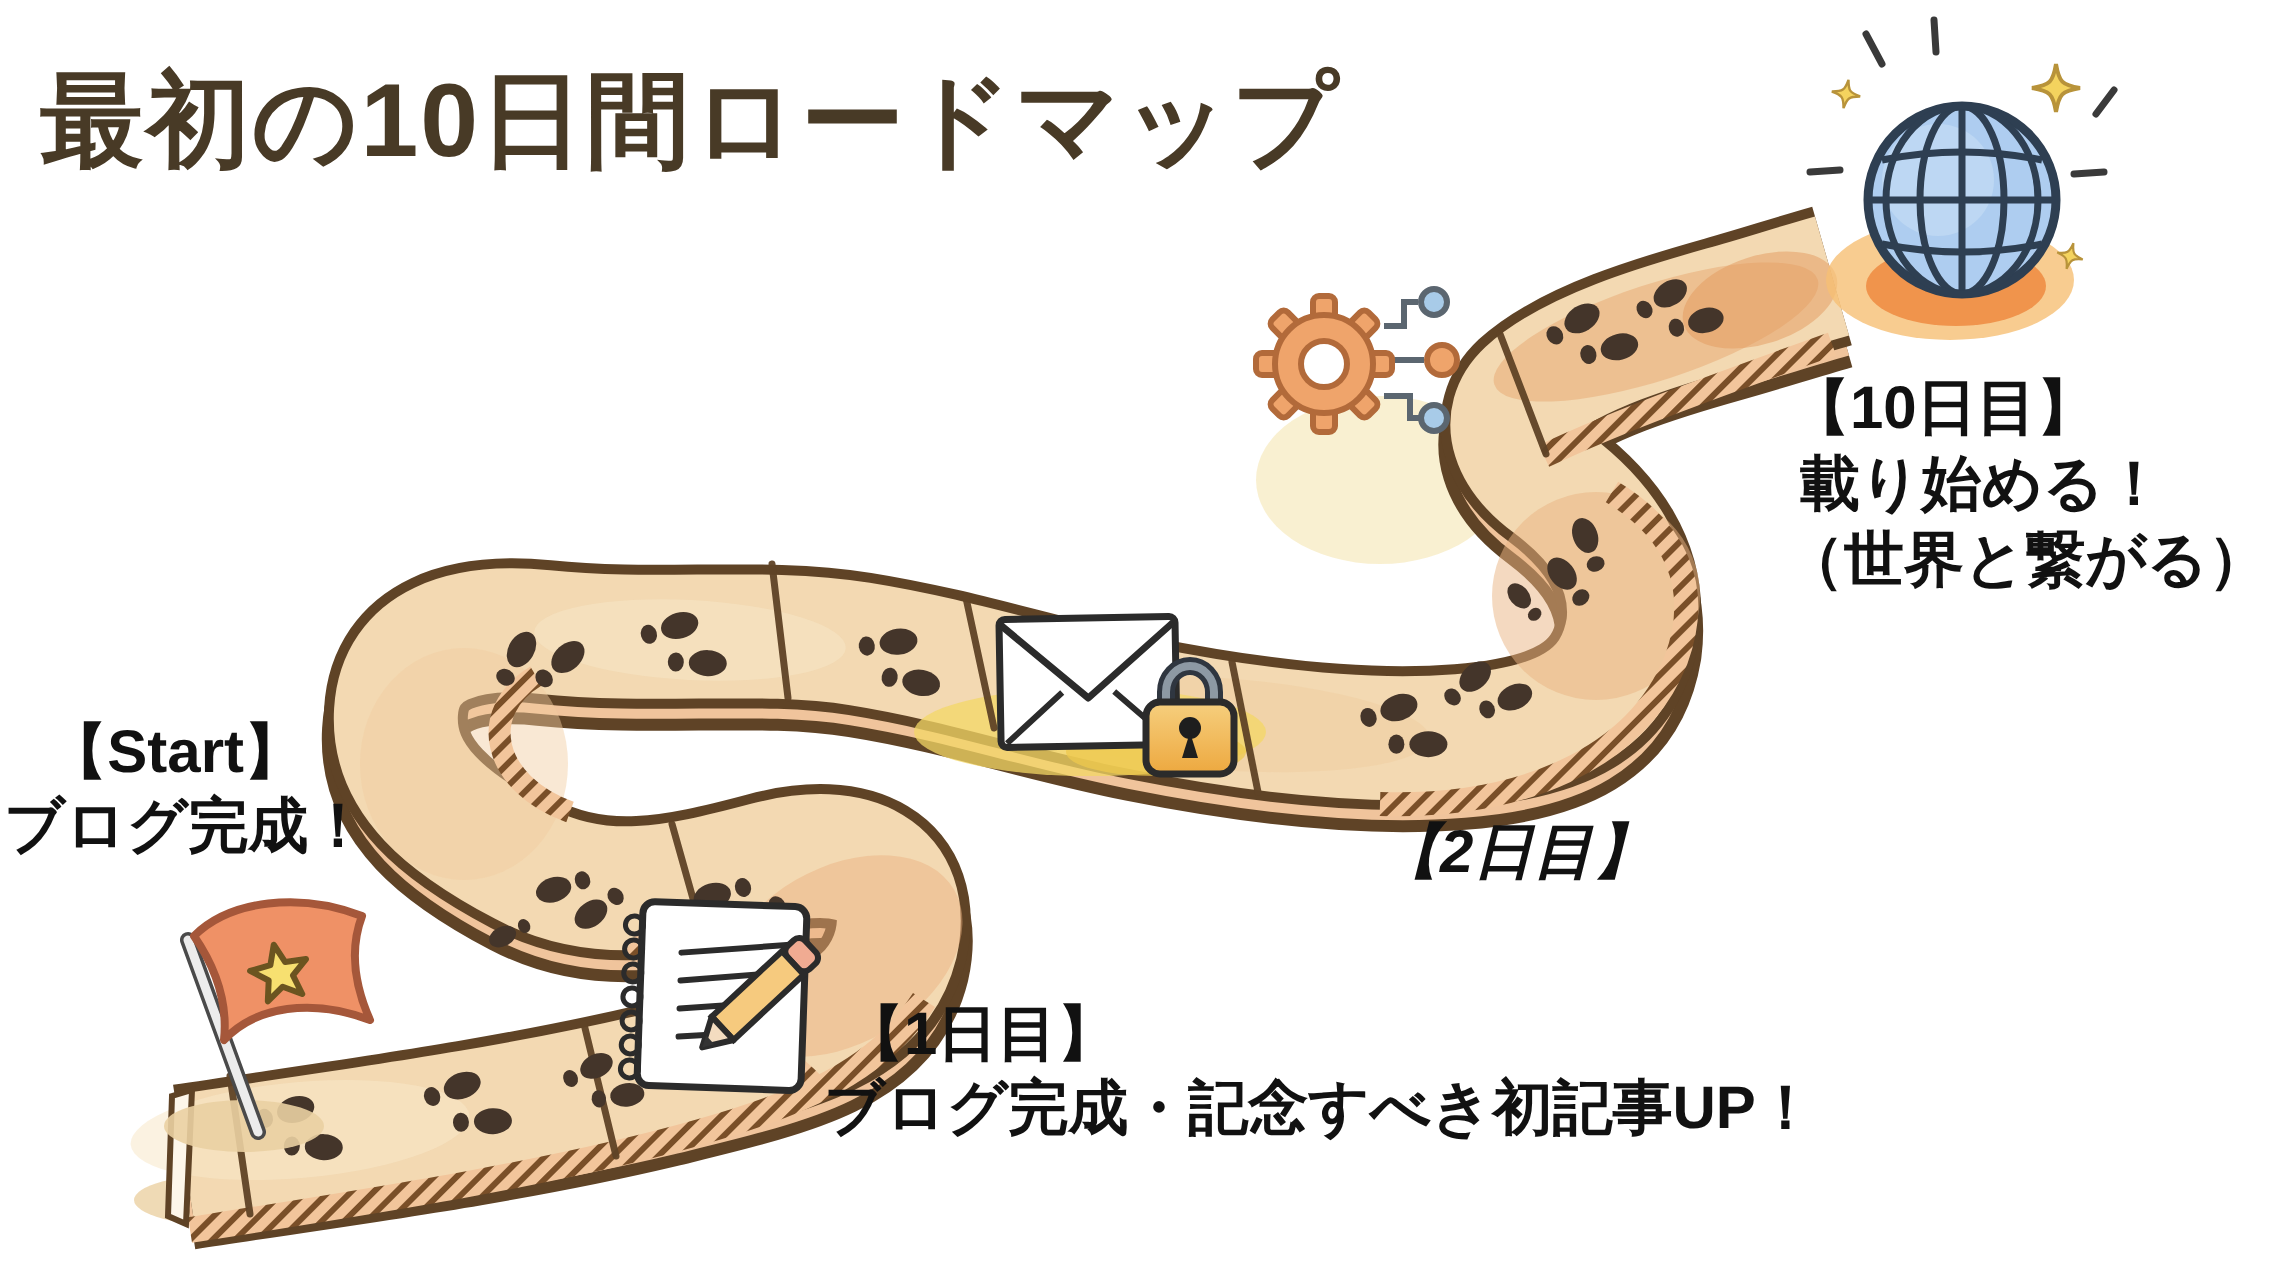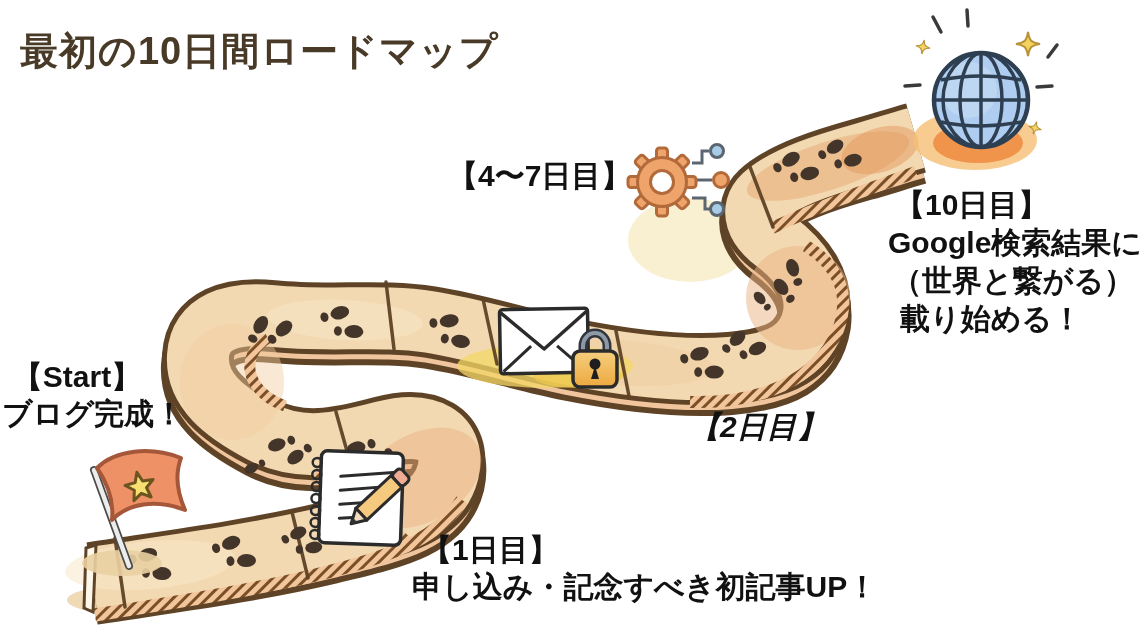--- a/index.html
+++ b/index.html
@@ -1,25 +1,25 @@
 <!DOCTYPE html>
 <html style="--background: #ffffff; --title-text: #483a26; --label-text: #111111; --road-fill: #f3d9b2; --road-edge-fill: #f0c49c; --road-outline: #5f4326; --footprints: #44352a; --highlight-yellow: #f3d765; --flag-orange: #ef9166; --star-yellow: #f7e070; --globe-blue: #aecdf0; --glow-orange: #ef9049; --gear-orange: #efa46b; --lock-orange: #f2b14e; --node-blue: #a8cbe8;"><head>
 <meta charset="utf-8">
 <style>
   html,body{margin:0;padding:0;background:#fff;}
   .stage{position:relative;width:1146px;height:631px;background:var(--background,#ffffff);overflow:hidden;
          font-family:"Liberation Sans","DejaVu Sans",sans-serif;}
   .artwork{position:absolute;left:0;top:0;}
-  .title{position:absolute;left:20px;top:26px;font-size:38px;font-weight:800;letter-spacing:1px;
+  .title{position:absolute;left:20px;top:26px;font-size:52px;font-weight:800;letter-spacing:1px;
          color:var(--title-text,#483a26);white-space:nowrap;}
   .label{position:absolute;font-weight:800;font-size:30px;line-height:37px;color:var(--label-text,#111111);
          white-space:nowrap;}
   .label .day,.label .line{display:block;}
-  .lbl-start{left:2px;top:358px;width:150px;text-align:center;}
-  .lbl-day1{left:412px;top:499px;margin-top:32px;}
+  .lbl-start{left:2px;top:358px;width:150px;text-align:right;}
+  .lbl-day1{left:412px;top:499px;}
   .lbl-day1 .day{padding-left:10px;}
   .lbl-day2{left:680px;top:408px;font-style:italic;}
   .lbl-day2 .day{padding-left:10px;}
   .lbl-day47{left:205px;top:157px;}
   .lbl-day47 .day{padding-left:243px;}
   .lbl-day10{left:888px;top:186px;line-height:38px;}
   .lbl-day10 .day{padding-left:7px;}
   .lbl-day10 .l2{padding-left:12px;}
   .lbl-day10 .l3{padding-left:4px;}
 </style>
@@ -220,31 +220,29 @@
 
   <div class="title">最初の10日間ロードマップ</div>
 
   <div class="label lbl-start">
     <span class="day">【Start】</span>
     <span class="line">ブログ完成！</span>
   </div>
 
   <div class="label lbl-day1">
     <span class="day">【1日目】</span>
-    <span class="line">申し込み・記念すべき初記事UP！</span>
+    <span class="line">ブログ完成・記念すべき初記事UP！</span>
   </div>
 
   <div class="label lbl-day2">
     <span class="day">【2日目】</span>
   </div>
 
   <div class="label lbl-day47">
-    <span class="day">【4〜7日目】</span>
   </div>
 
   <div class="label lbl-day10">
     <span class="day">【10日目】</span>
-    <span class="line l1">Google検索結果に</span>
+    <span class="line l2">載り始める！</span>
     <span class="line l3">（世界と繋がる）</span>
-    <span class="line l2">載り始める！</span>
   </div>
 
 </div>
 
 </body></html>

